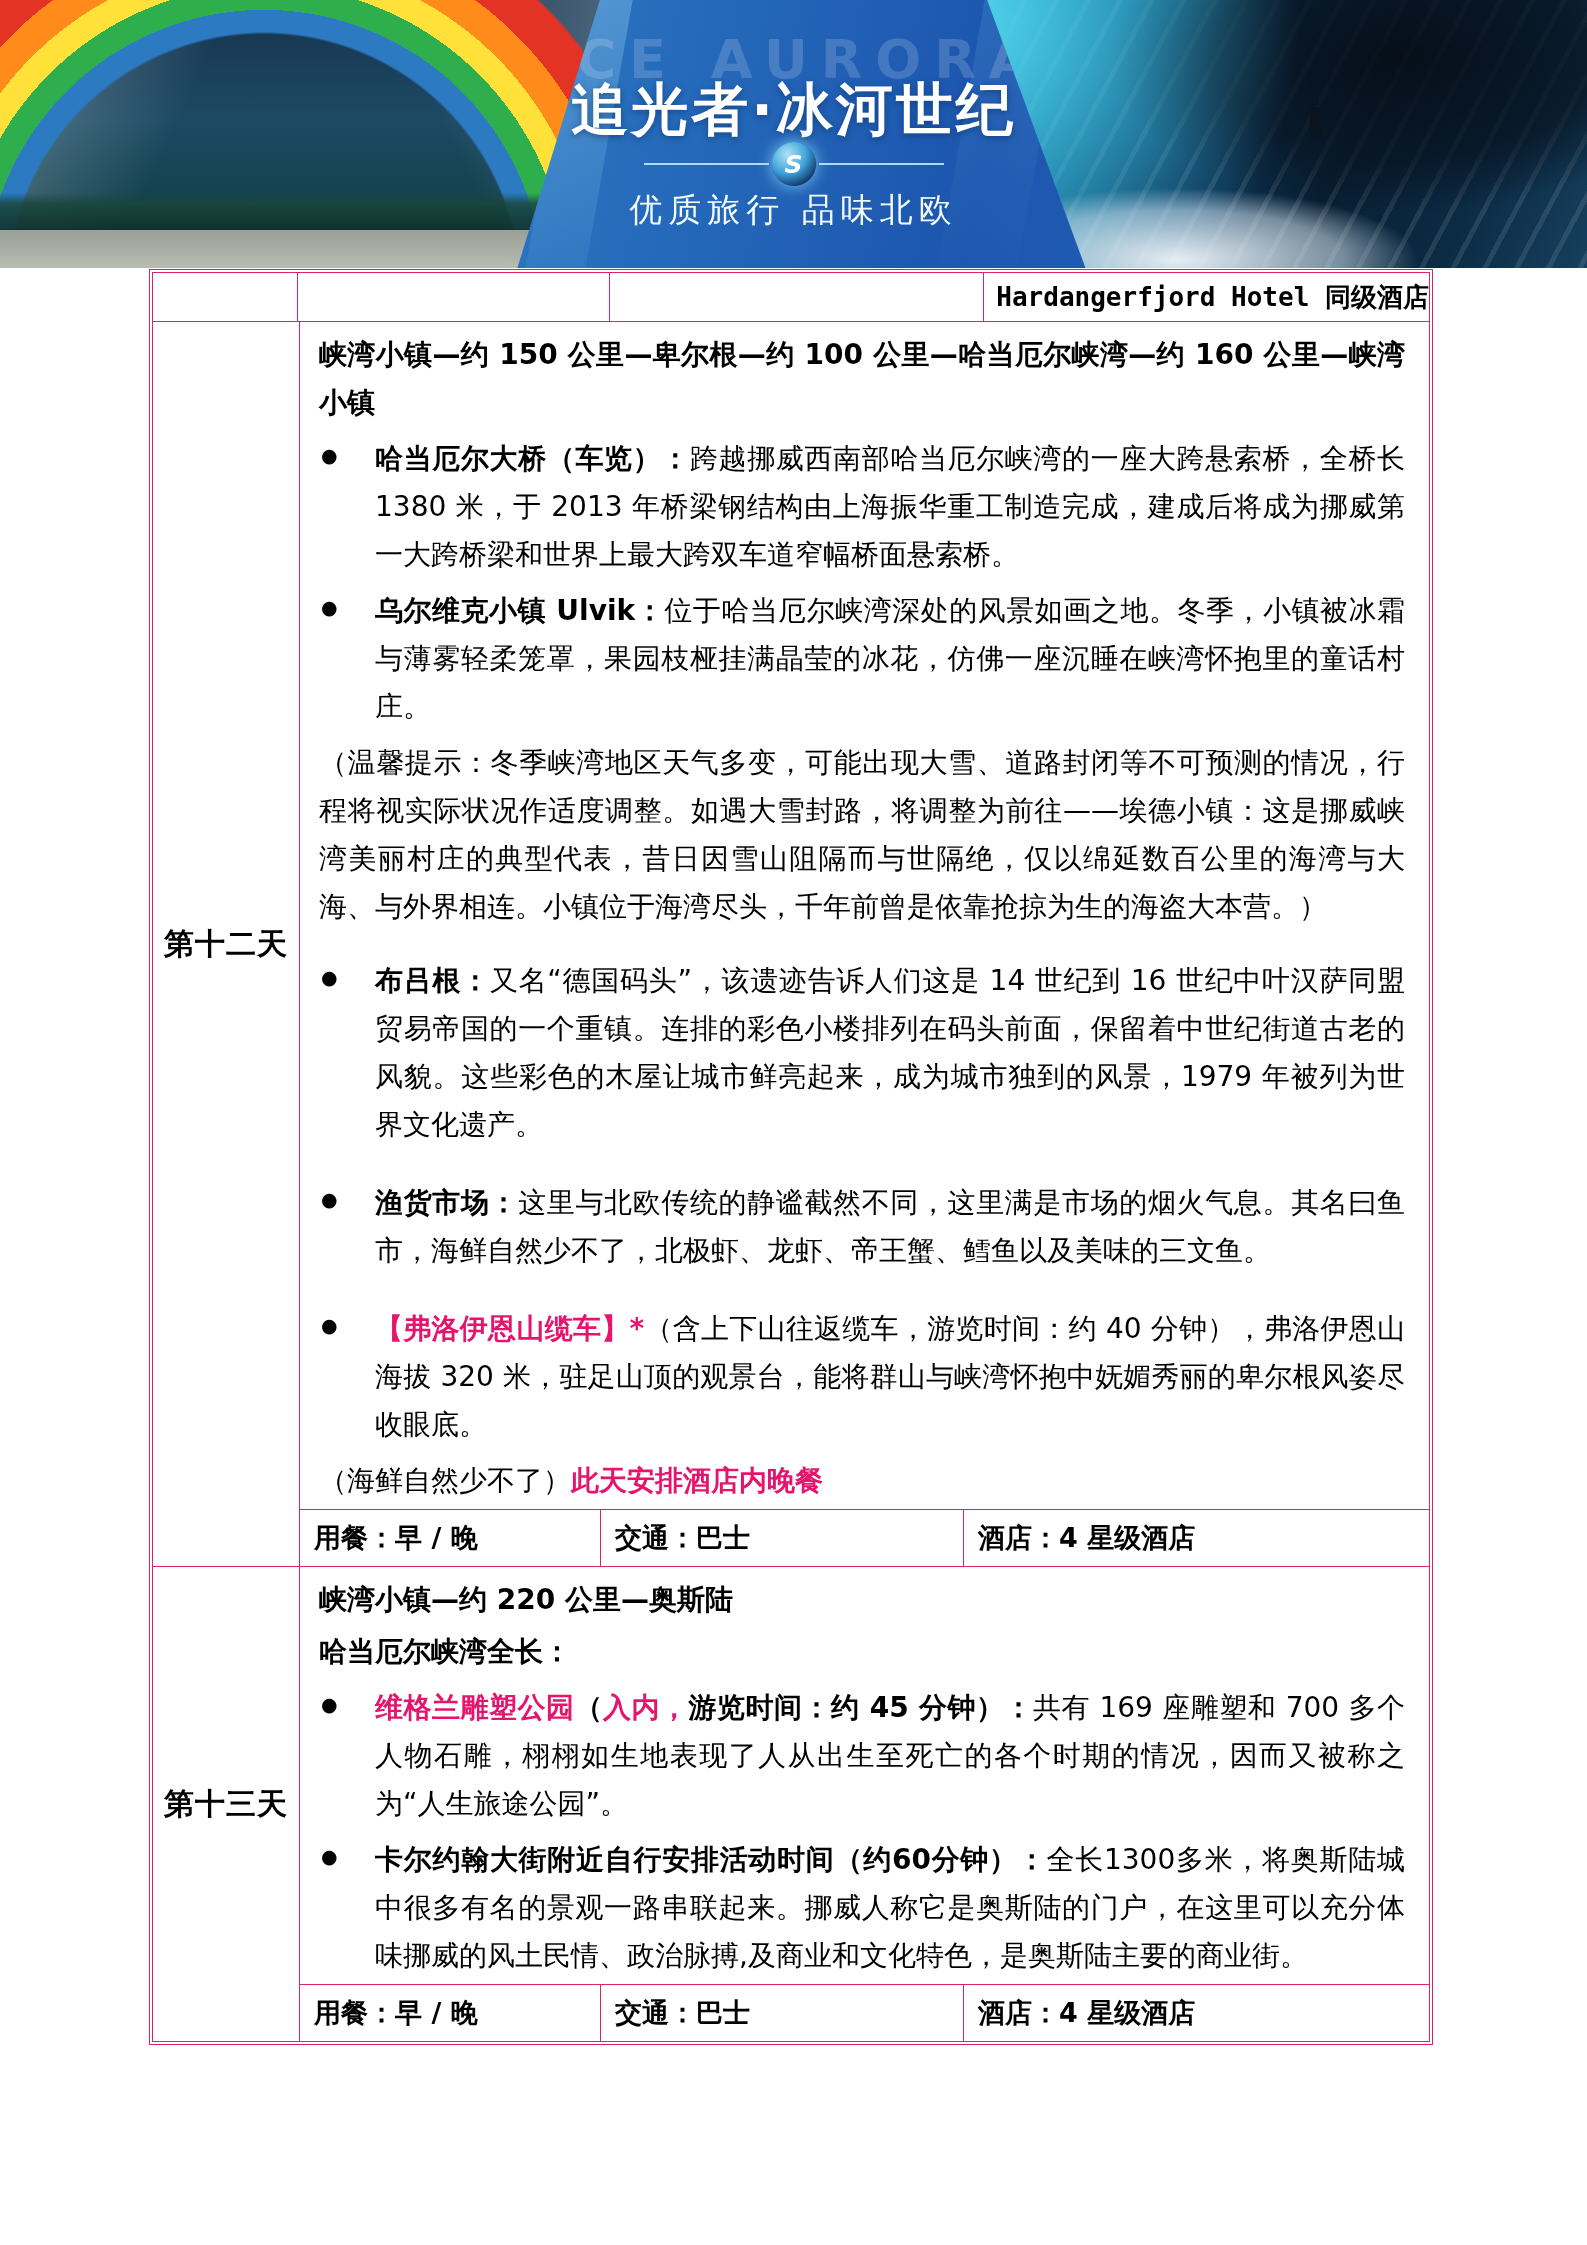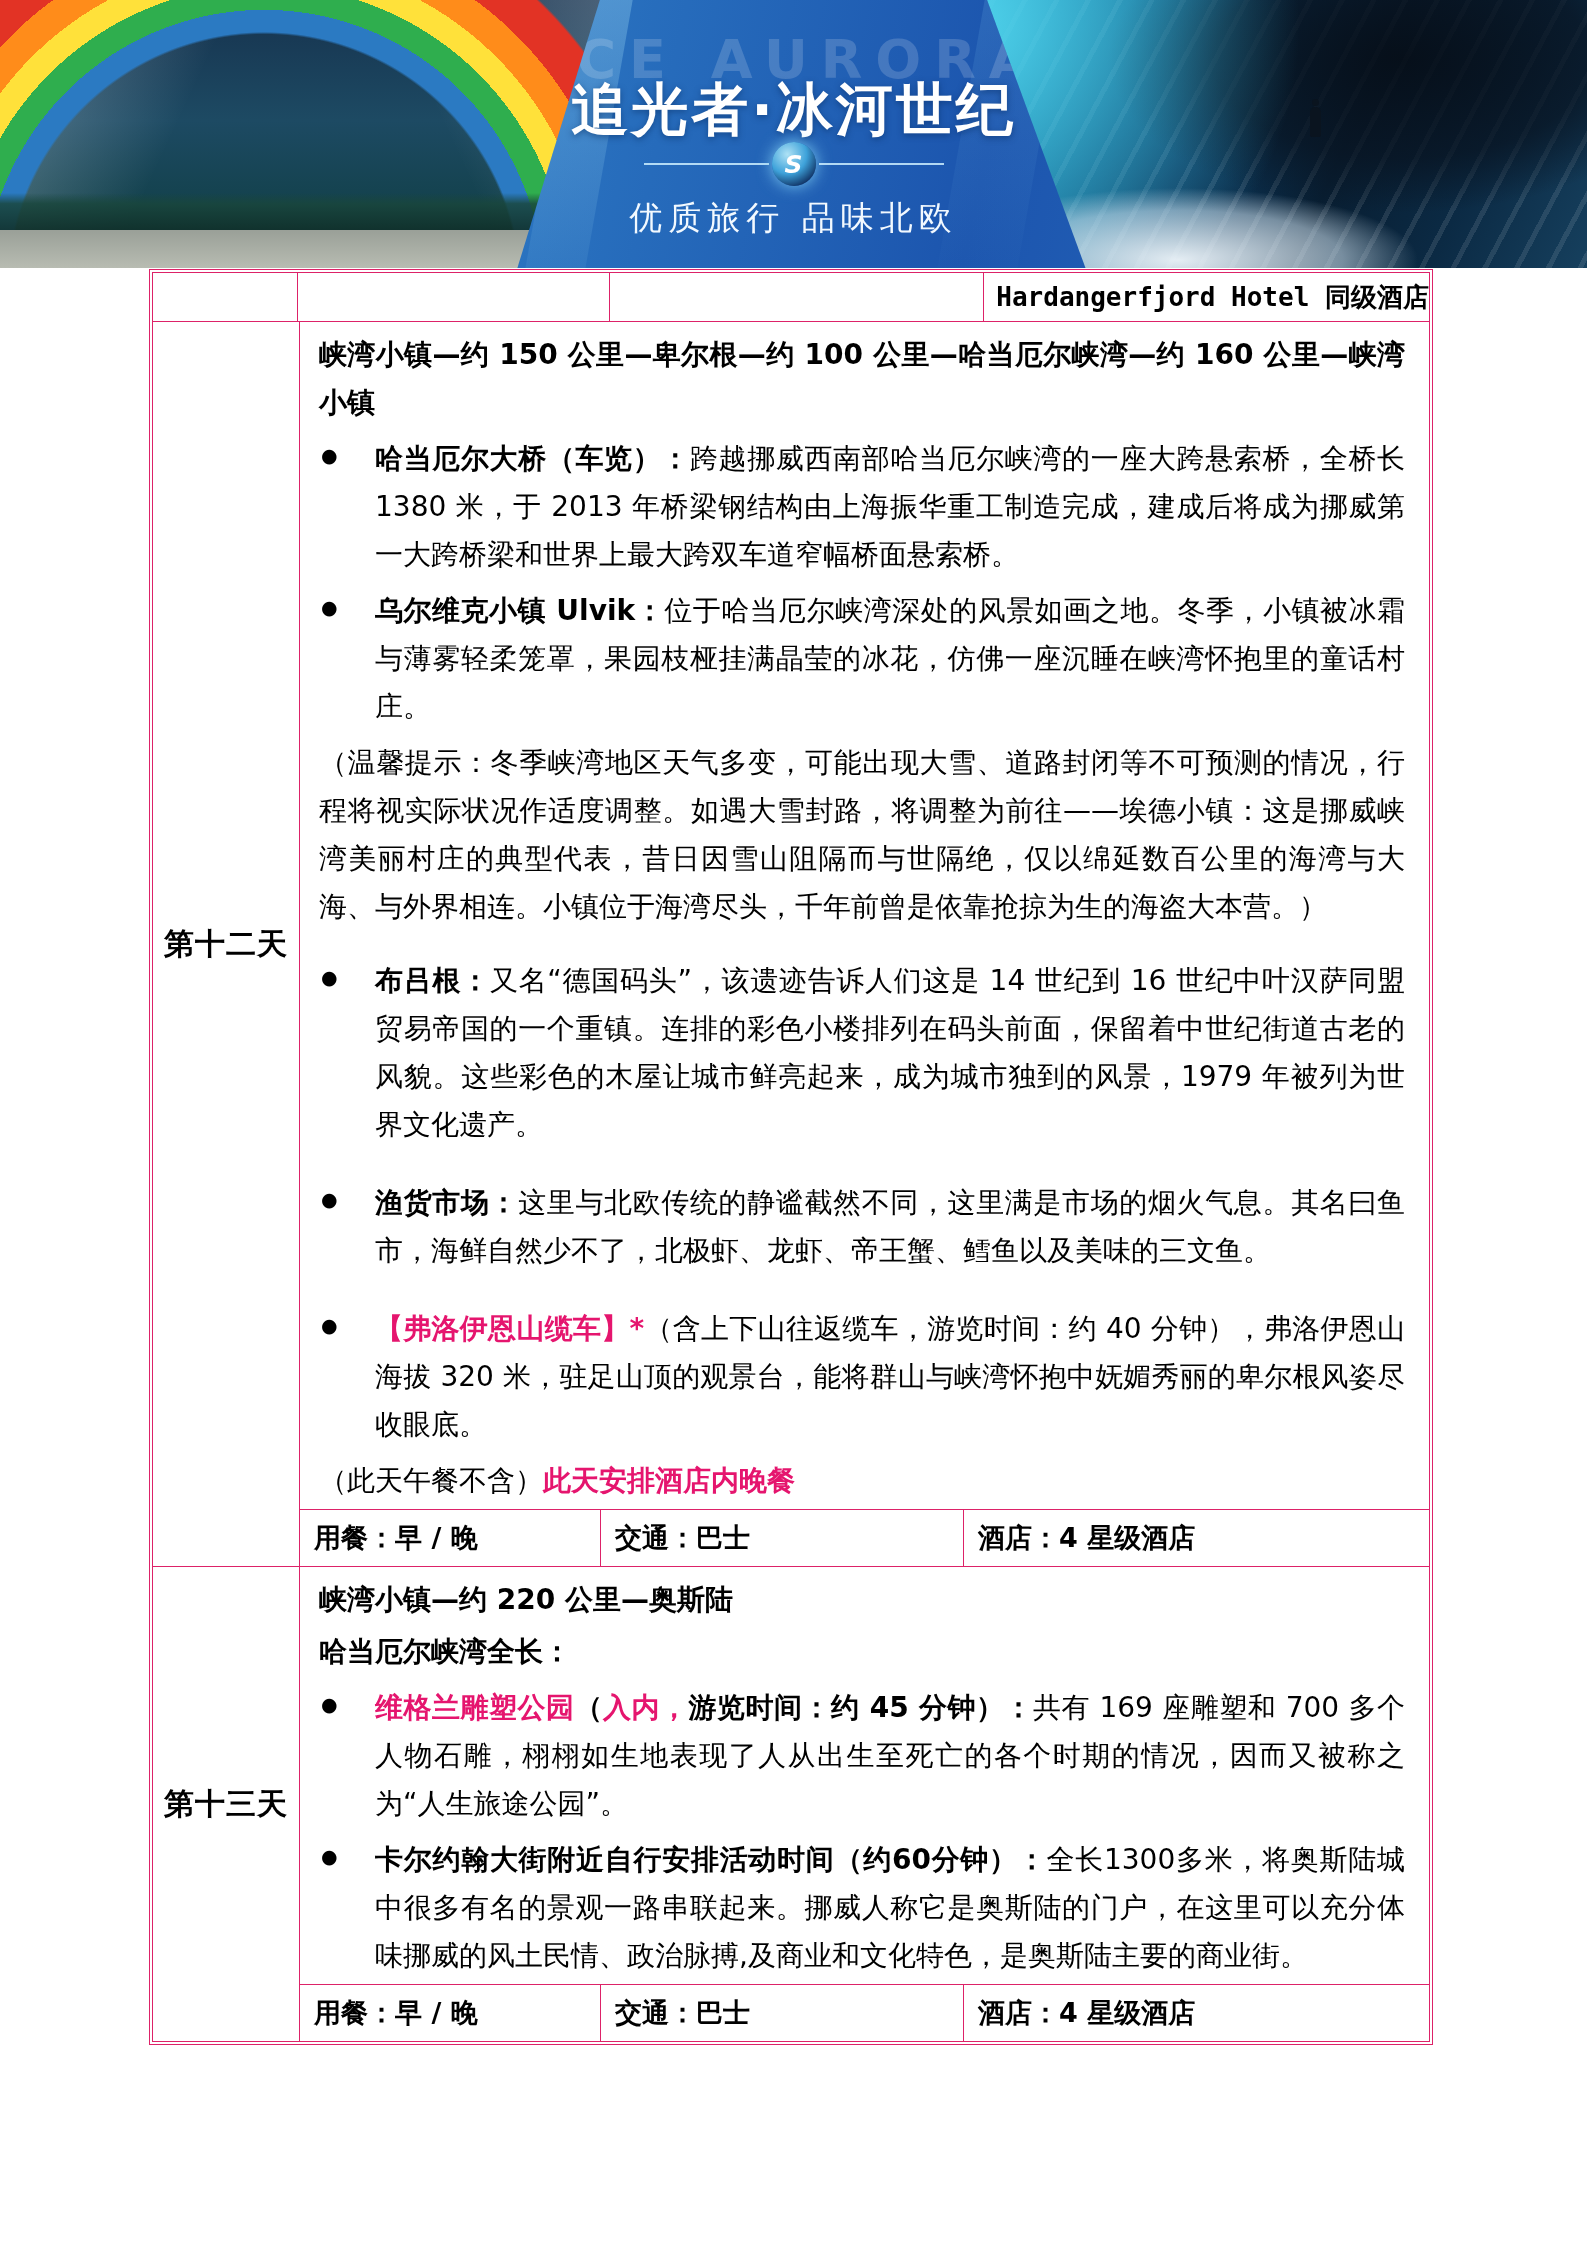--- a/index.html
+++ b/index.html
@@ -53,21 +53,21 @@
   .divider{position:absolute;left:50%;top:142px;transform:translateX(-50%);width:300px;height:44px;display:flex;align-items:center;}
   .divider .line{flex:1;height:2px;background:rgba(205,238,255,.85);}
   .logo{
     width:44px;height:44px;margin:0 3px;border-radius:50%;flex:none;
     background:radial-gradient(circle at 35% 28%, #aee2f5 0%, #3ea2da 45%, #123668 78%);
     box-shadow:0 0 16px rgba(140,220,250,.85);
     display:flex;align-items:center;justify-content:center;
     color:#fff;font-size:25px;font-weight:bold;font-style:italic;
   }
   .subtitle{
-    position:absolute;left:50%;top:196px;transform:translateX(-50%);
+    position:absolute;left:50%;top:188px;transform:translateX(-50%);
     font-size:33px;letter-spacing:6px;white-space:nowrap;color:#f2f9ff;
   }
   
   .tbl{
     position:absolute;left:152px;top:272px;width:1276px;background:#fff;
     border:1px solid var(--table_line,#dd2268);
     outline:1px solid var(--table_line,#dd2268);outline-offset:2px;
   }
   .row.hdr{display:flex;height:48px;border-bottom:1px solid var(--table_line,#dd2268);}
   .c{height:100%;box-sizing:border-box;}
@@ -167,21 +167,21 @@
           <div class="bullet gap">
             <span class="dot">●</span>
             <p><span class="bold">渔货市场：</span><span>这里与北欧传统的静谧截然不同，这里满是市场的烟火气息。其名曰鱼市，海鲜自然少不了，北极虾、龙虾、帝王蟹、鳕鱼以及美味的三文鱼。</span></p>
           </div>
 
           <div class="bullet gap">
             <span class="dot">●</span>
             <p><span class="pk">【弗洛伊恩山缆车】*</span><span>（含上下山往返缆车，游览时间：约 40 分钟），弗洛伊恩山海拔 320 米，驻足山顶的观景台，能将群山与峡湾怀抱中妩媚秀丽的卑尔根风姿尽收眼底。</span></p>
           </div>
 
-          <p><span>（此天午餐不含）</span><span class="pk">此天安排酒店内晚餐</span></p>
+          <p><span>（海鲜自然少不了）</span><span class="pk">此天安排酒店内晚餐</span></p>
 
         </div>
         <div class="meals">
           <div class="m m1">用餐：早 / 晚</div>
           <div class="m m2">交通：巴士</div>
           <div class="m m3">酒店：4 星级酒店</div>
         </div>
       </div>
     </section>
 

